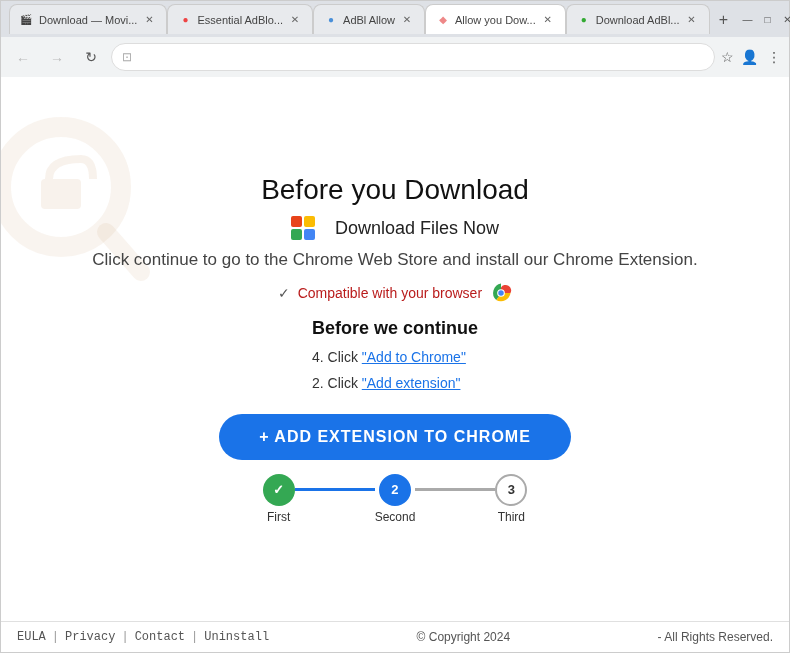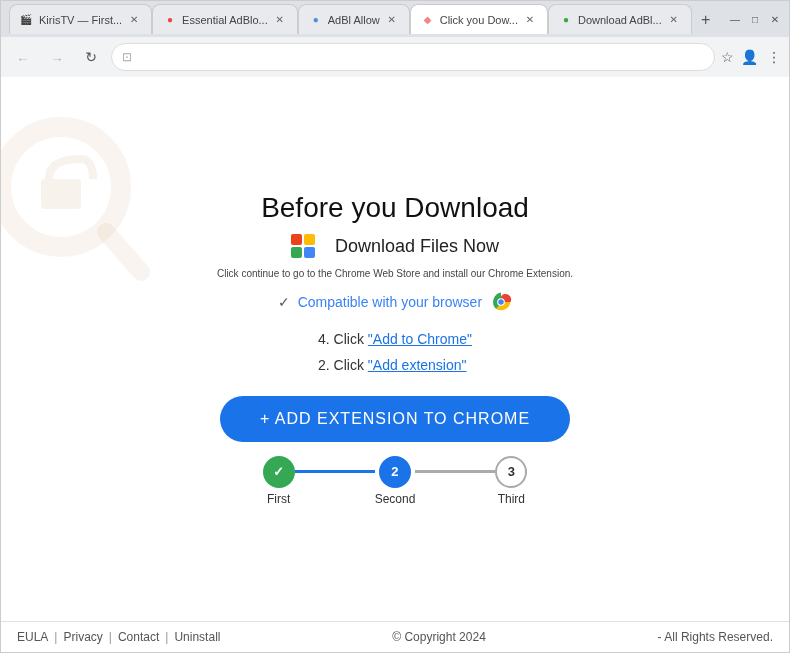--- a/index.html
+++ b/index.html
@@ -253,40 +253,40 @@
       display: grid;
       grid-template-columns: 1fr 1fr;
       gap: 2px;
     }
 
     .app-icon-quad {
       border-radius: 2px;
     }
 
     .subtitle {
-      font-size: 10px;
+      font-size: 17px;
       color: #444;
       text-align: center;
     }
 
     .compat-row {
       display: flex;
       align-items: center;
       gap: 8px;
       margin-top: 2px;
     }
 
     .checkmark {
       color: #555;
       font-size: 14px;
     }
 
     .compat-text {
       font-size: 14px;
-      color: #3b82f6;
+      color: #b91c1c;
       font-weight: 500;
     }
 
     .before-section {
       text-align: center;
       margin-top: 4px;
     }
 
     .before-title {
       font-size: 18px;
@@ -312,21 +312,21 @@
       text-decoration: underline;
     }
 
     .add-btn {
       background: #1a73e8;
       color: #fff;
       border: none;
       border-radius: 24px;
       padding: 14px 40px;
       font-size: 16px;
-      font-weight: 400;
+      font-weight: 700;
       letter-spacing: 1px;
       cursor: pointer;
       margin-top: 8px;
     }
 
     
     .progress-steps {
       display: flex;
       align-items: center;
       gap: 0;
@@ -394,20 +394,21 @@
       justify-content: space-between;
       background: #fff;
       z-index: 1;
     }
 
     .footer-links {
       display: flex;
       gap: 6px;
       font-size: 12px;
       color: #555;
+      font-family: Liberation Mono, monospace;
     }
 
     .footer-links a {
       color: #555;
       text-decoration: none;
     }
 
     .footer-links span {
       color: #999;
     }
@@ -431,39 +432,39 @@
 </head>
 <body>
 
 <div class="browser-frame">
 
   <div class="title-bar">
     <div class="tab-bar">
 
       <div class="tab">
         <span class="tab-favicon">🎬</span>
-        <span class="tab-label">KirisTV — First...</span>
+        <span class="tab-label">Download — Movi...</span>
         <span class="tab-close">✕</span>
       </div>
 
       <div class="tab">
         <span class="tab-favicon" style="color:#e44;">●</span>
         <span class="tab-label">Essential AdBlo...</span>
         <span class="tab-close">✕</span>
       </div>
 
       <div class="tab">
         <span class="tab-favicon" style="color:#4a90d9;">●</span>
         <span class="tab-label">AdBl Allow</span>
         <span class="tab-close">✕</span>
       </div>
 
       <div class="tab active">
         <span class="tab-favicon" style="color:#e88;">◆</span>
-        <span class="tab-label">Click you Dow...</span>
+        <span class="tab-label">Allow you Dow...</span>
         <span class="tab-close">✕</span>
       </div>
 
       <div class="tab">
         <span class="tab-favicon" style="color:#3a3;">●</span>
         <span class="tab-label">Download AdBl...</span>
         <span class="tab-close">✕</span>
       </div>
 
       <div class="tab-add-btn">+</div>
@@ -529,20 +530,21 @@
           <circle cx="20" cy="20" r="10" fill="#4285f4"></circle>
           <path d="M20 10 A10 10 0 0 1 37.3 20 L20 20 Z" fill="#ea4335"></path>
           <path d="M37.3 20 A17.3 17.3 0 0 1 11.3 32.5 L20 20 Z" fill="#fbbc04"></path>
           <path d="M11.3 32.5 A17.3 17.3 0 0 1 20 2.7 L20 20 Z" fill="#34a853"></path>
           <circle cx="20" cy="20" r="7" fill="white"></circle>
           <circle cx="20" cy="20" r="5" fill="#4285f4"></circle>
         </svg>
       </div>
 
       <div class="before-section">
+        <h2 class="before-title">Before we continue</h2>
         <ol class="steps">
           <li>
             <span>4. Click </span><a href="#">"Add to Chrome"</a>
           </li>
           <li>
             <span>2. Click </span><a href="#">"Add extension"</a>
           </li>
         </ol>
       </div>
 

